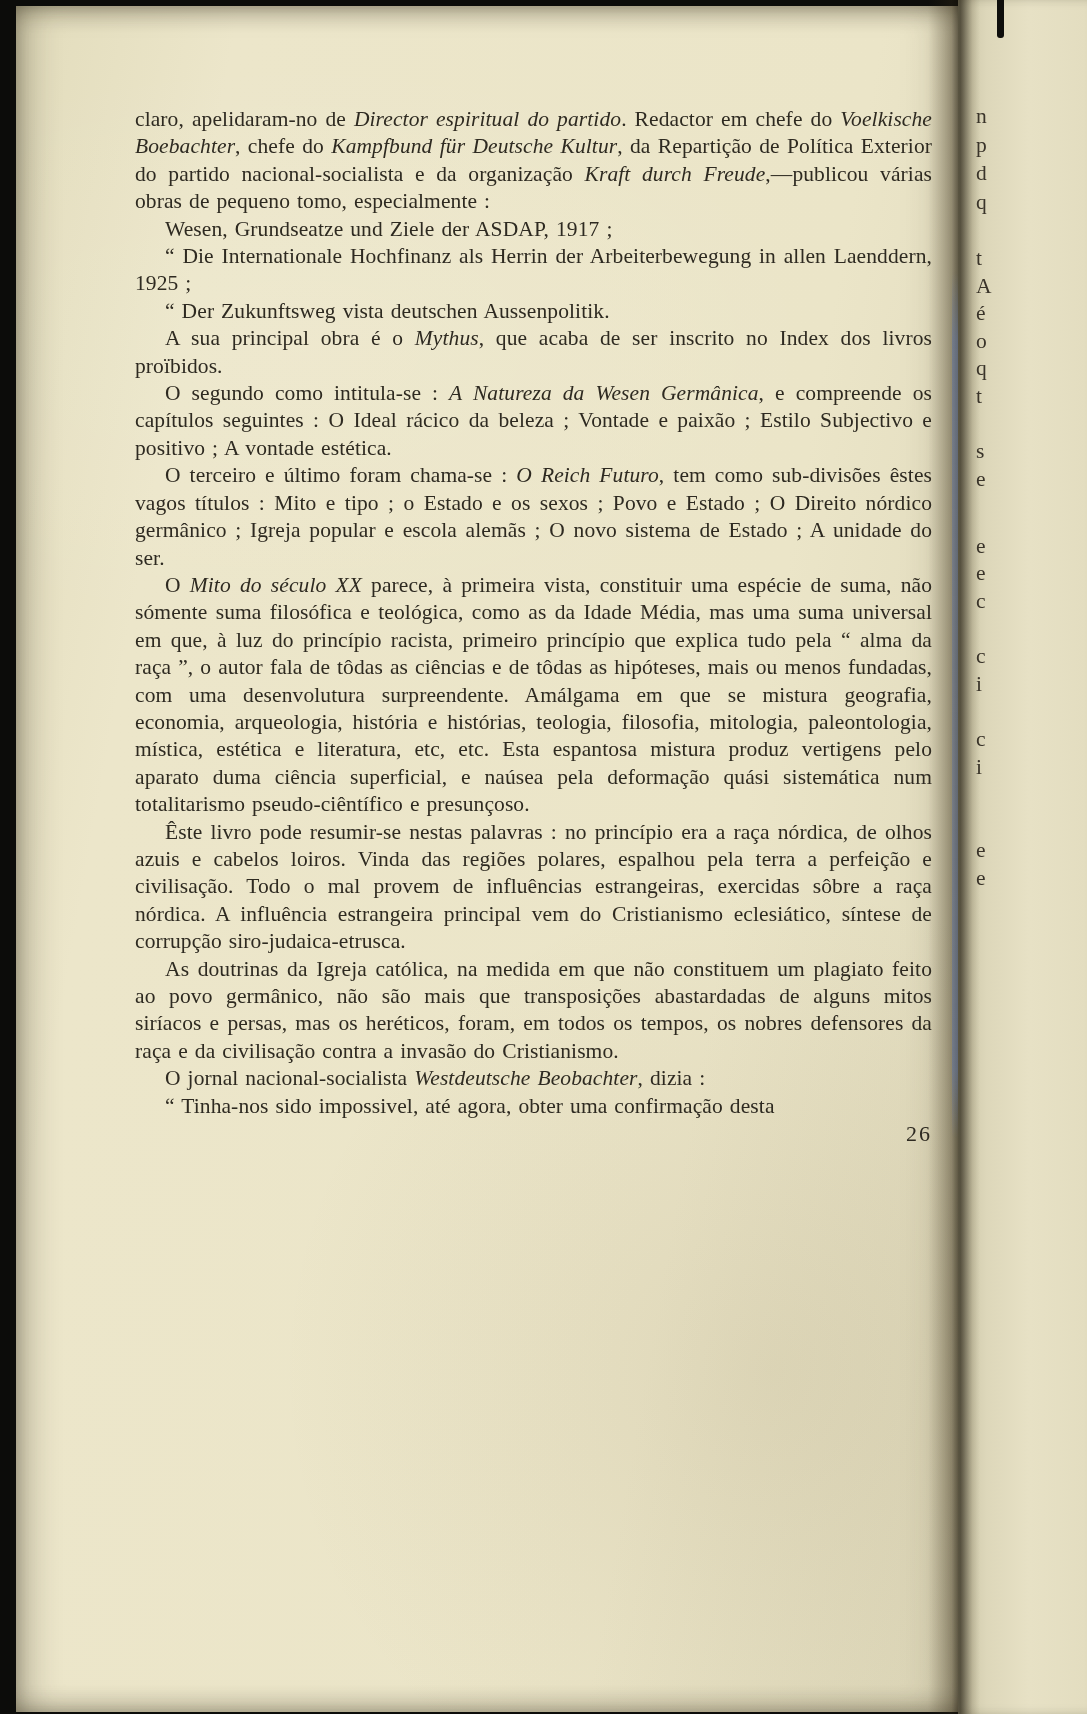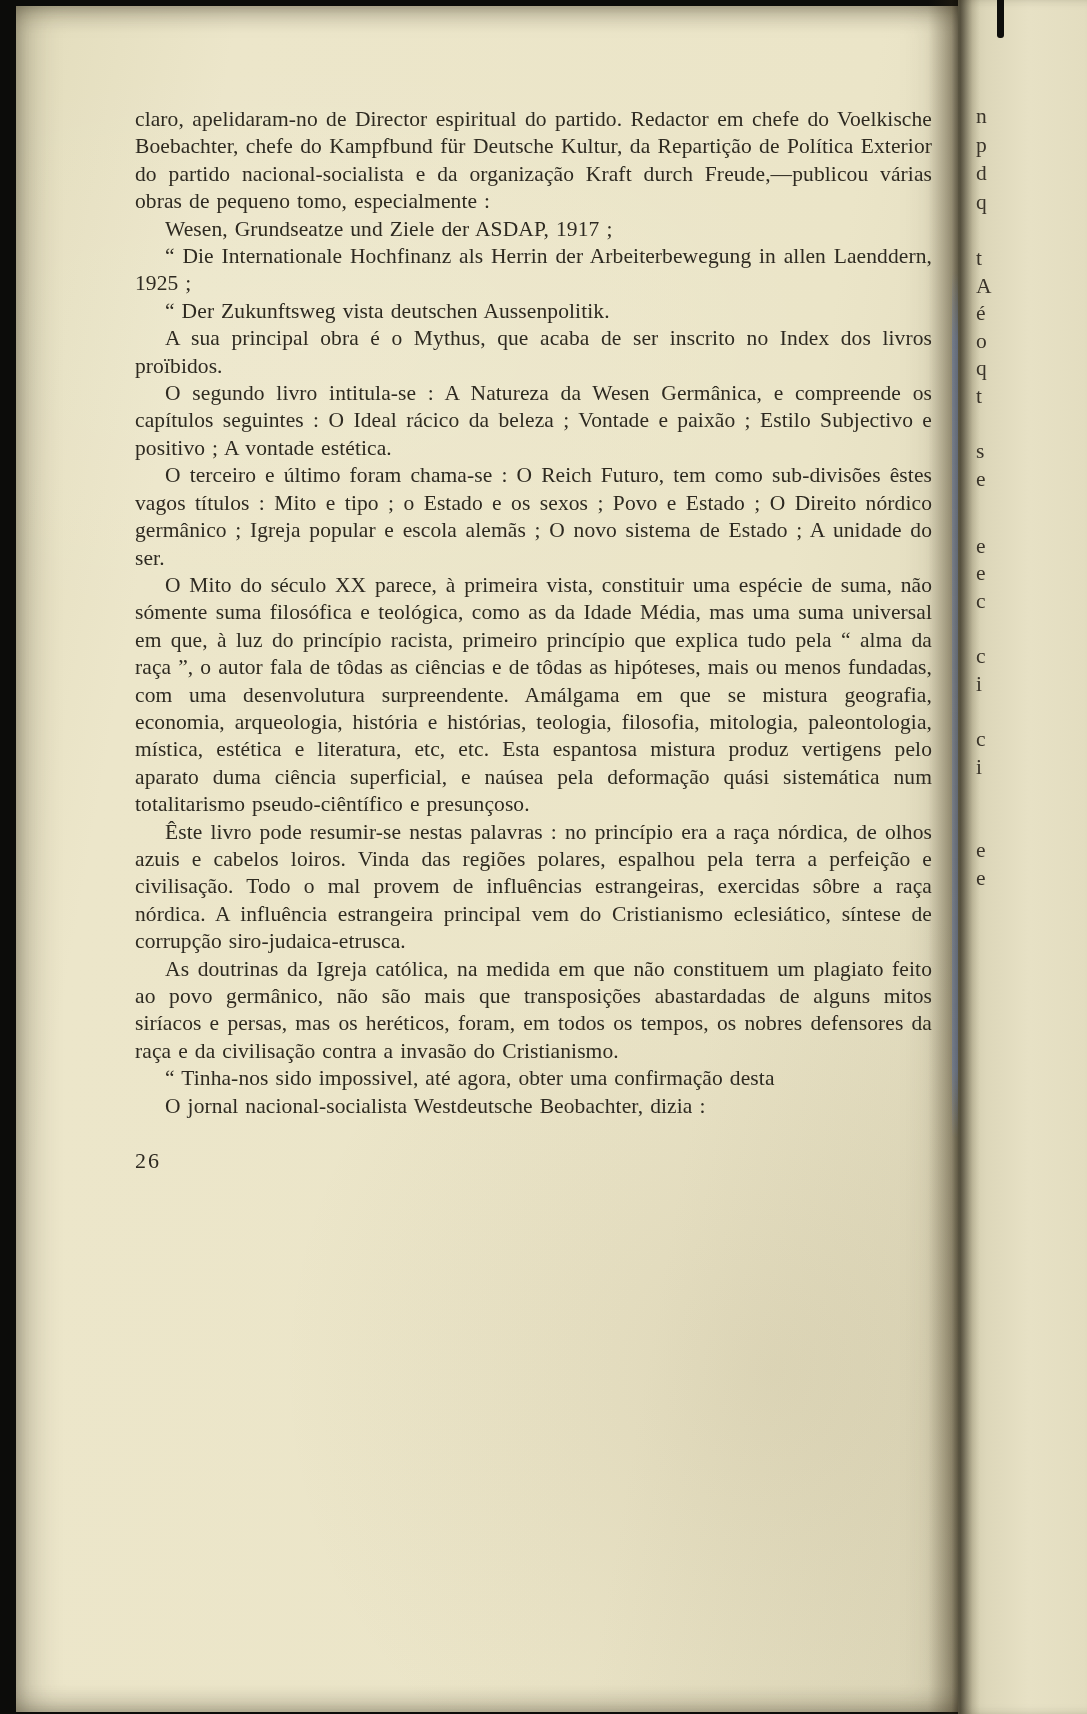--- a/index.html
+++ b/index.html
@@ -93,24 +93,24 @@
   }
   .para {
     margin: 0;
     font-size: 21.5px;
     line-height: 27.4px;
     text-align: justify;
     letter-spacing: 0.1px;
     word-spacing: 1.5px;
   }
   .para.indent { text-indent: 30px; }
-  .it { }
+  .it { font-style: italic; }
   .page-number {
-    margin-top: 28px;
-    text-align: left;
+    margin-top: 1px;
+    text-align: right;
     font-size: 22px;
     letter-spacing: 2px;
     color: #2e2a21;
   }
   
   .frag-col { position: absolute; left: 0; top: 0; width: 100%; height: 100%; pointer-events: none; }
   .frag {
     position: absolute;
     left: 976px;
     font-size: 21.5px;
@@ -125,27 +125,27 @@
 
   <div class="page-next"></div>
 
   <div class="page-main">
     <div class="text-block">
         <p class="para"><span>claro, apelidaram-no de </span><span class="it">Director espiritual do partido</span><span>. Redactor em chefe do </span><span class="it">Voelkische Boebachter</span><span>, chefe do </span><span class="it">Kampfbund für Deutsche Kultur</span><span>, da Repartição de Política Exterior do partido nacional-socialista e da organização </span><span class="it">Kraft durch Freude</span><span>,—publicou várias obras de pequeno tomo, especialmente :</span></p>
         <p class="para indent"><span>Wesen, Grundseatze und Ziele der ASDAP, 1917 ;</span></p>
         <p class="para indent"><span>“ Die Internationale Hochfinanz als Herrin der Arbeiterbewegung in allen Laenddern, 1925 ;</span></p>
         <p class="para indent"><span>“ Der Zukunftsweg vista deutschen Aussenpolitik.</span></p>
         <p class="para indent"><span>A sua principal obra é o </span><span class="it">Mythus</span><span>, que acaba de ser inscrito no Index dos livros proïbidos.</span></p>
-        <p class="para indent"><span>O segundo livro intitula-se : </span><span class="it">A Natureza da Wesen Germânica</span><span>, e compreende os capítulos seguintes : O Ideal rácico da beleza ; Vontade e paixão ; Estilo Subjectivo e positivo ; A vontade estética.</span></p>
+        <p class="para indent"><span>O segundo como intitula-se : </span><span class="it">A Natureza da Wesen Germânica</span><span>, e compreende os capítulos seguintes : O Ideal rácico da beleza ; Vontade e paixão ; Estilo Subjectivo e positivo ; A vontade estética.</span></p>
         <p class="para indent"><span>O terceiro e último foram chama-se : </span><span class="it">O Reich Futuro</span><span>, tem como sub-divisões êstes vagos títulos : Mito e tipo ; o Estado e os sexos ; Povo e Estado ; O Direito nórdico germânico ; Igreja popular e escola alemãs ; O novo sistema de Estado ; A unidade do ser.</span></p>
         <p class="para indent"><span>O </span><span class="it">Mito do século XX</span><span> parece, à primeira vista, constituir uma espécie de suma, não sómente suma filosófica e teológica, como as da Idade Média, mas uma suma universal em que, à luz do princípio racista, primeiro princípio que explica tudo pela “ alma da raça ”, o autor fala de tôdas as ciências e de tôdas as hipóteses, mais ou menos fundadas, com uma desenvolutura surpreendente.  Amálgama em que se mistura geografia, economia, arqueologia, história e histórias, teologia, filosofia, mitologia, paleontologia, mística, estética e literatura, etc, etc.  Esta espantosa mistura produz vertigens pelo aparato duma ciência superficial, e naúsea pela deformação quási sistemática num totalitarismo pseudo-ciêntífico e presunçoso.</span></p>
         <p class="para indent"><span>Êste livro pode resumir-se nestas palavras : no princípio era a raça nórdica, de olhos azuis e cabelos loiros.  Vinda das regiões polares, espalhou pela terra a perfeição e civilisação.  Todo o mal provem de influências estrangeiras, exercidas sôbre a raça nórdica.  A influência estrangeira principal vem do Cristianismo eclesiático, síntese de corrupção siro-judaica-etrusca.</span></p>
         <p class="para indent"><span>As doutrinas da Igreja católica, na medida em que não constituem um plagiato feito ao povo germânico, não são mais que transposições abastardadas de alguns mitos siríacos e persas, mas os heréticos, foram, em todos os tempos, os nobres defensores da raça e da civilisação contra a invasão do Cristianismo.</span></p>
+        <p class="para indent"><span>O jornal nacional-socialista </span><span class="it">Westdeutsche Beobachter</span><span>, dizia :</span></p>
         <p class="para indent"><span>“ Tinha-nos sido impossivel, até agora, obter uma confirmação desta</span></p>
-        <p class="para indent"><span>O jornal nacional-socialista </span><span class="it">Westdeutsche Beobachter</span><span>, dizia :</span></p>
         <div class="page-number">26</div>
       </div>
   </div>
 
   <div class="crease"></div>
   <div class="binding-mark"></div>
   <div class="top-mark"></div>
 
   <div class="frag-col">
       <span class="frag" style="top: 104px;">n</span>

